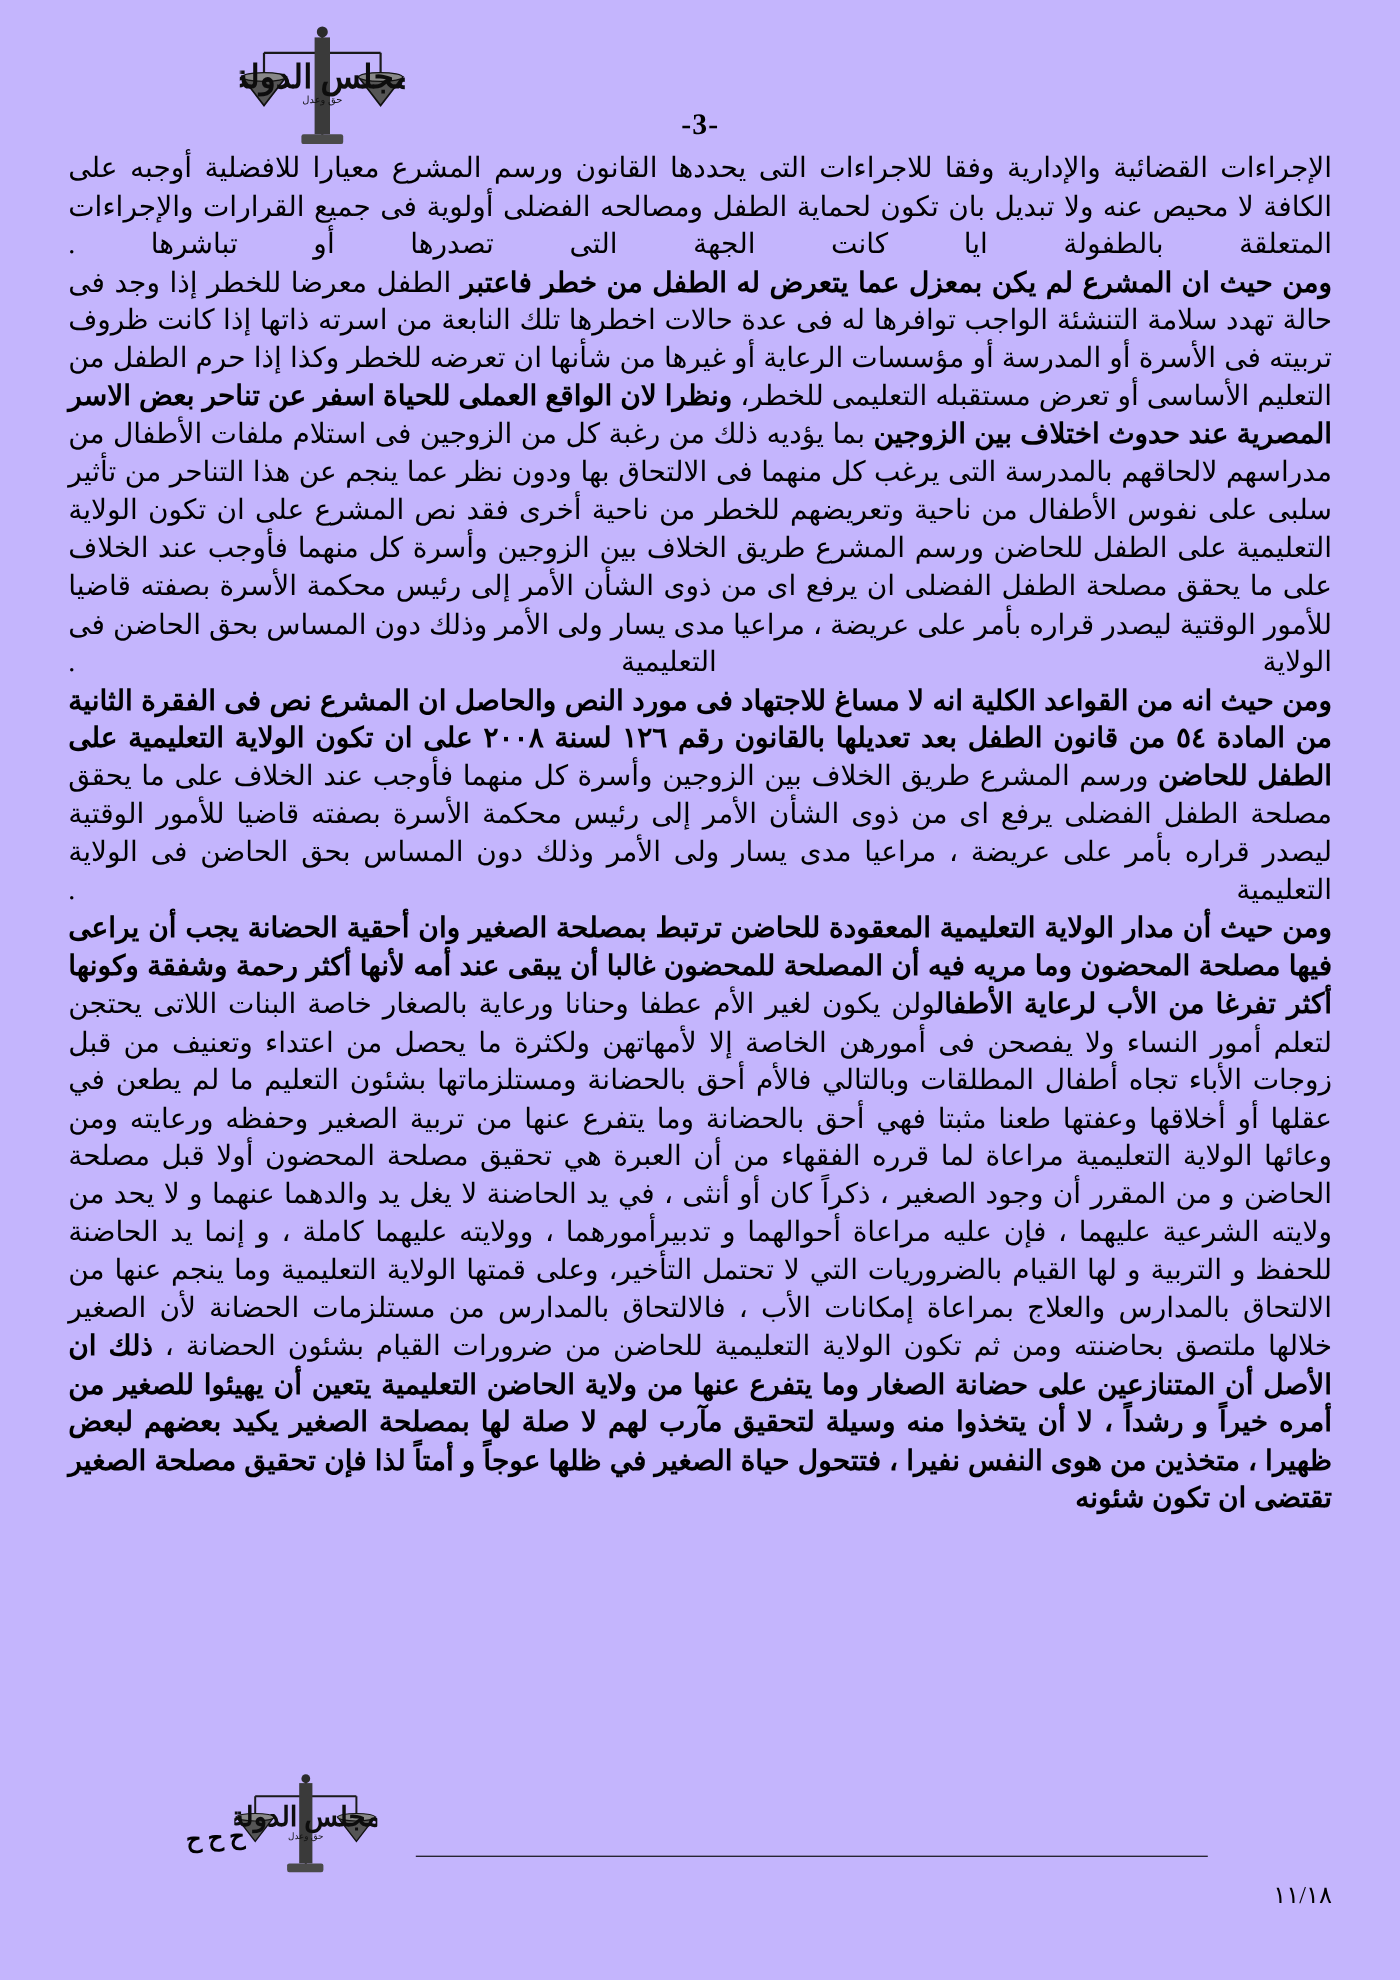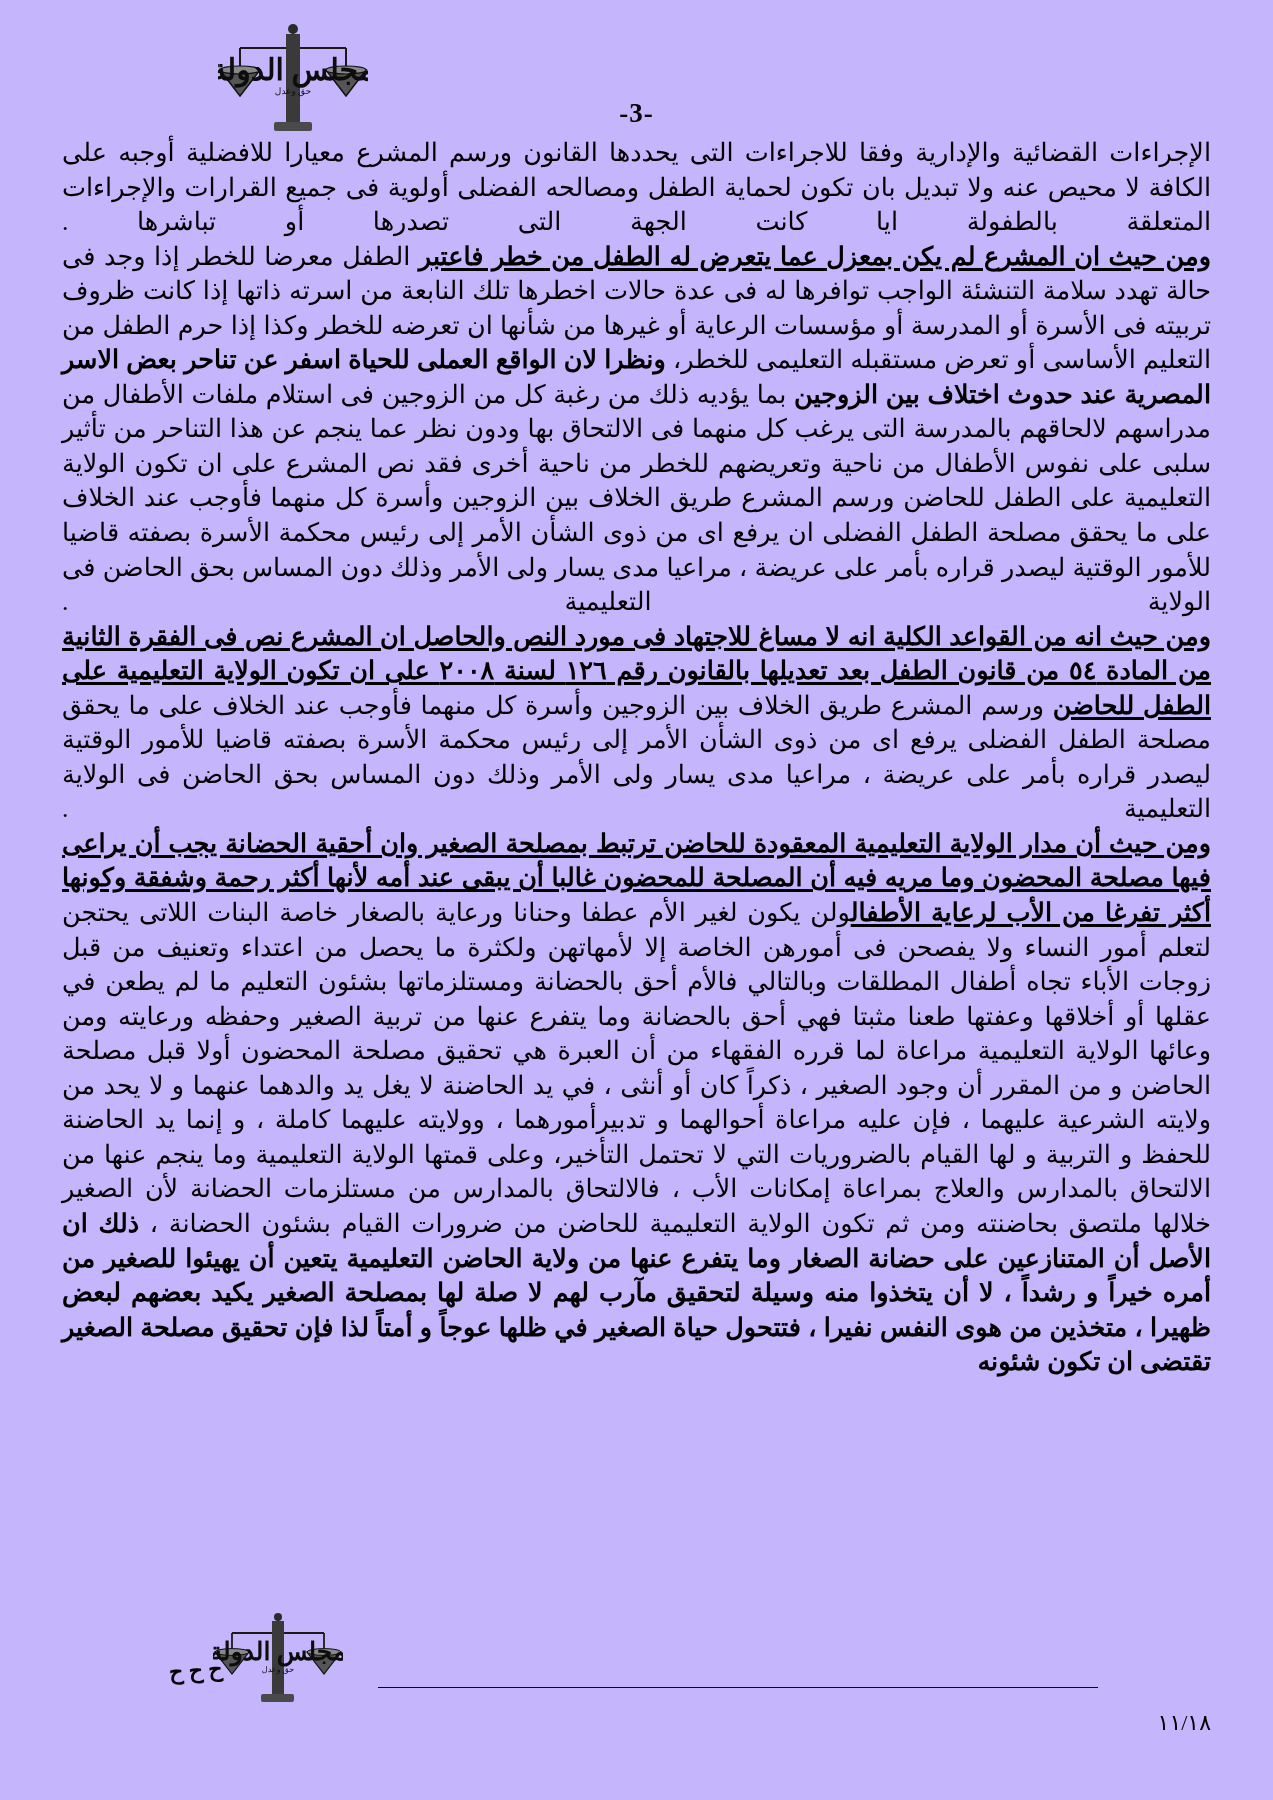--- a/index.html
+++ b/index.html
@@ -69,21 +69,20 @@
   .para-last {
     text-align: justify;
     text-align-last: right;
   }
 
   b.bold, .b {
     font-weight: 700;
   }
   .bu {
     font-weight: 700;
-    text-decoration: underline;
     text-underline-offset: 3px;
     text-decoration-thickness: 2.5px;
   }
 
   
   .footer-rule {
     position: absolute;
     bottom: 112px;
     right: 175px;
     width: 720px;

